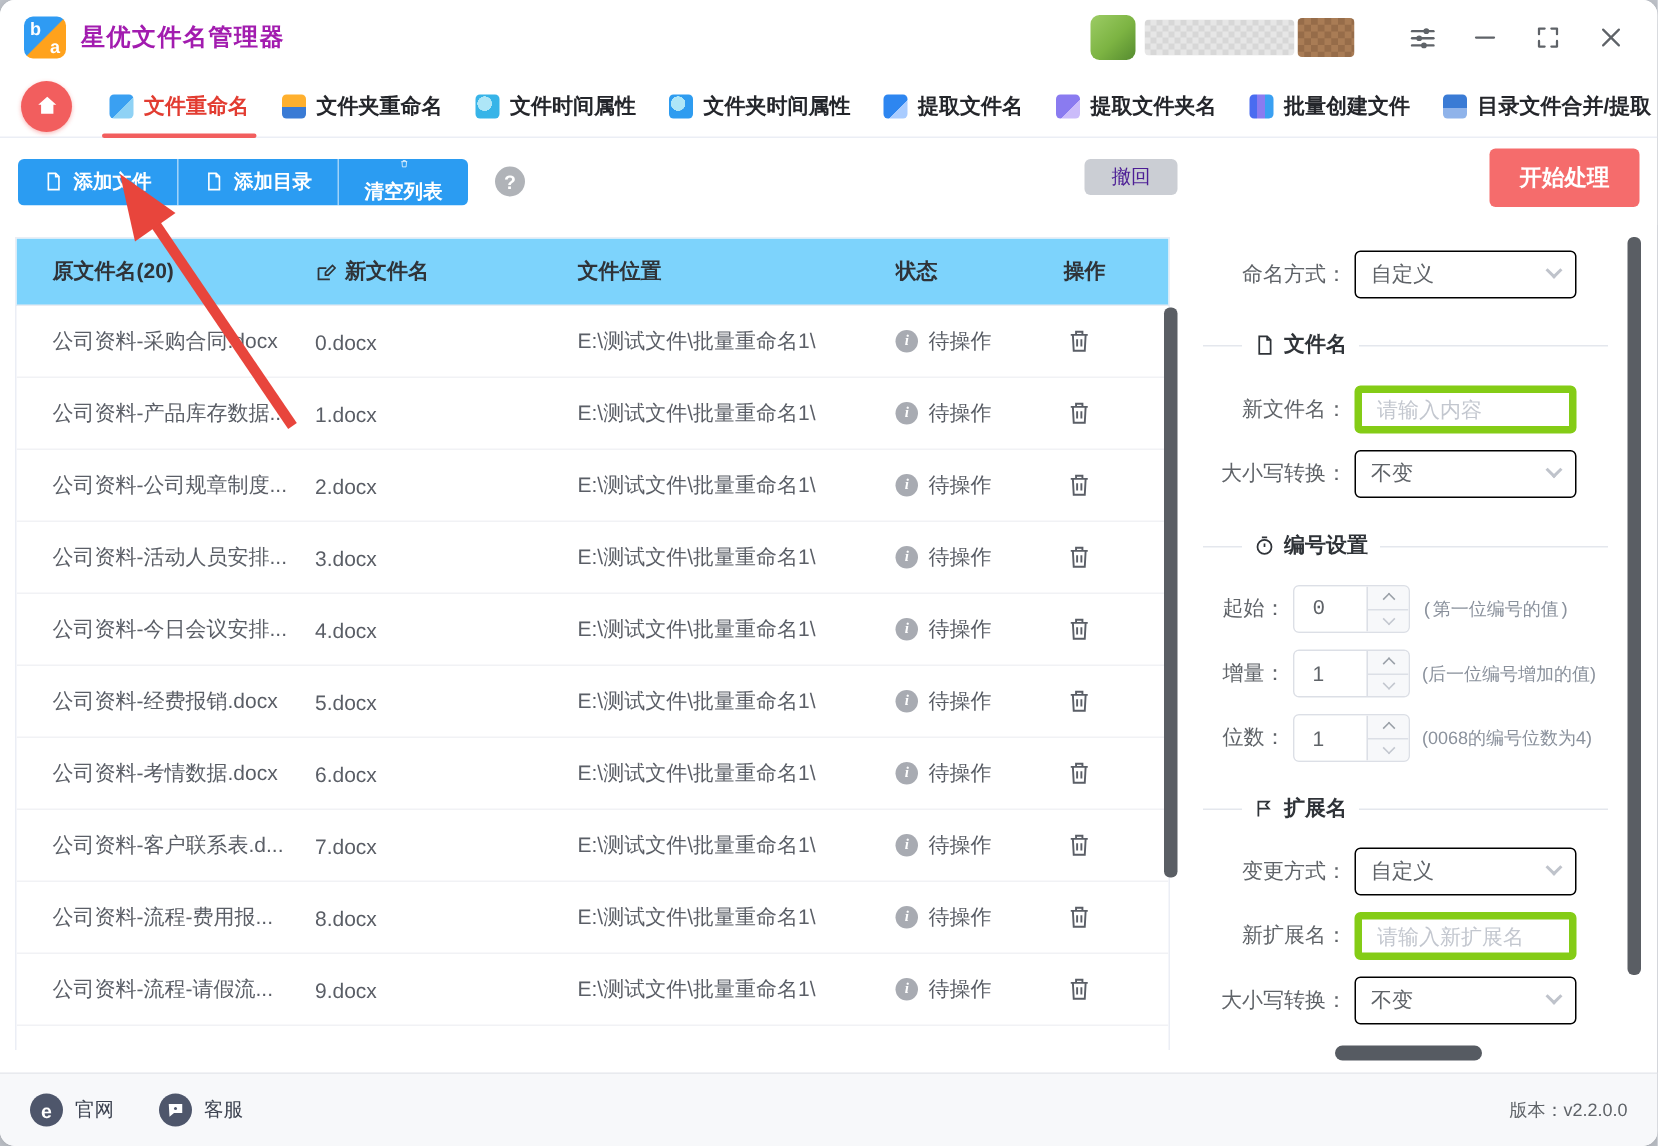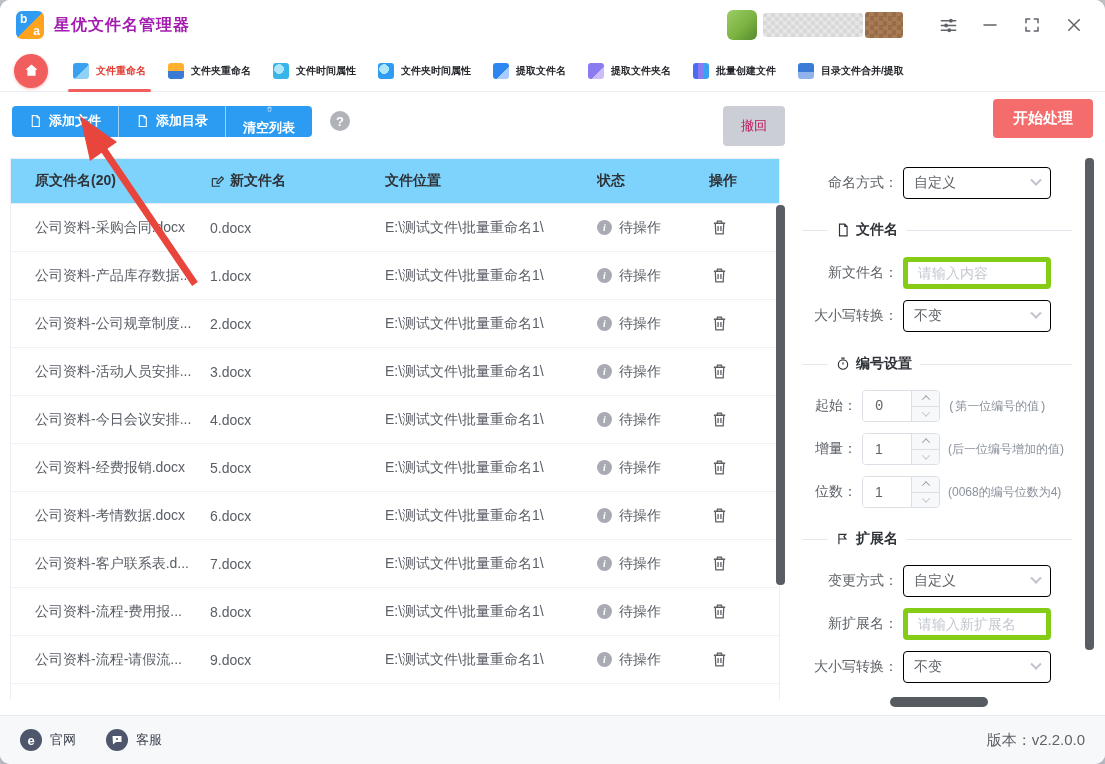--- a/index.html
+++ b/index.html
@@ -16,40 +16,40 @@
   .tb-spacer{flex:1;}
   .avatar{width:30px;height:30px;border-radius:6px;background:linear-gradient(135deg,#9ccc65 0%,#7cb342 55%,#558b2f 100%);margin-right:6px;}
   .mosaic{width:100px;height:24px;border-radius:3px;background:repeating-conic-gradient(#e6e6e6 0% 25%,#d7d7d7 0% 50%) 0 0/8px 8px;margin-right:2px;}
   .mosaic-brown{width:38px;height:26px;border-radius:3px;background:repeating-conic-gradient(#a97c55 0% 25%,#966c49 0% 50%) 0 0/9px 9px;margin-right:18px;}
   .wbtn{width:30px;height:30px;display:flex;align-items:center;justify-content:center;margin-left:12px;cursor:pointer;}
   .wbtn svg{display:block;}
 
   
   .tabbar{height:42px;display:flex;align-items:center;padding:0 14px;border-bottom:1px solid #ebeef5;background:#fff;}
   .homebtn{width:34px;height:34px;border-radius:50%;background:#f25e5e;display:flex;align-items:center;justify-content:center;margin-right:14px;cursor:pointer;flex:0 0 auto;box-shadow:0 1px 3px rgba(242,94,94,.45);}
-  .tab{position:relative;height:42px;display:flex;align-items:center;gap:7px;padding:0 11px;font-size:10px;font-weight:bold;color:#24262b;cursor:pointer;white-space:nowrap;}
+  .tab{position:relative;height:42px;display:flex;align-items:center;gap:7px;padding:0 11px;font-size:14px;font-weight:bold;color:#24262b;cursor:pointer;white-space:nowrap;}
   .tab.active{color:#e23c31;}
   .tab.active::after{content:"";position:absolute;left:6px;right:6px;bottom:0;height:3px;border-radius:2px;background:#f25e5e;}
   .ti{width:16px;height:16px;border-radius:3px;flex:0 0 auto;}
   .ti1{background:linear-gradient(135deg,#3aa0f2 55%,#8fd2f5 55%);}
   .ti2{background:linear-gradient(180deg,#ffb02e 52%,#3a7bd5 52%);}
   .ti3{background:radial-gradient(circle at 38% 38%,#aee6f7 0 34%,#37b4e8 35%);}
   .ti4{background:radial-gradient(circle at 38% 38%,#aee6f7 0 34%,#2e9cf0 35%);}
   .ti5{background:linear-gradient(135deg,#2e86f0 62%,#a9ccff 62%);}
   .ti6{background:linear-gradient(135deg,#8a7bf0 60%,#cbbcfa 60%);}
   .ti7{background:linear-gradient(90deg,#4a6cf0 33%,#8a7bf0 33% 66%,#3aa0f2 66%);}
   .ti8{background:linear-gradient(180deg,#3a7bd5 58%,#8fb3ea 58%);}
 
   
   .toolbar{position:relative;height:58px;display:flex;align-items:center;padding:0 12px;background:#fff;}
   .btngroup{display:flex;border-radius:4px;overflow:hidden;}
   .bbtn{display:flex;align-items:center;gap:7px;background:#2b9cf2;color:#fff;font-size:13px;font-weight:bold;height:31px;padding:0 17px;border:none;border-right:1px solid rgba(255,255,255,.55);cursor:pointer;font-family:inherit;}
   .bbtn:last-child{border-right:none;flex-direction:column;}
   .helpbtn{width:20px;height:20px;border-radius:50%;background:#b0b3b8;color:#fff;font-weight:bold;font-size:13px;display:flex;align-items:center;justify-content:center;margin-left:18px;cursor:pointer;}
-  .undobtn{position:absolute;left:723px;top:14px;width:62px;height:40px;background:#cbced4;color:#be185d;font-size:13px;border:none;border-radius:4px;cursor:default;font-family:inherit;}
+  .undobtn{position:absolute;left:723px;top:14px;width:62px;height:24px;background:#cbced4;color:#4c1d95;font-size:13px;border:none;border-radius:4px;cursor:default;font-family:inherit;}
   .startbtn{position:absolute;right:12px;top:7px;width:100px;height:39px;background:#f56c6c;color:#fff;font-size:15px;font-weight:bold;border:none;border-radius:4px;cursor:pointer;font-family:inherit;}
 
   
   .tablewrap{position:absolute;left:10px;top:158px;width:770px;height:542px;overflow:hidden;border:1px solid #ebeef5;border-bottom:none;background:#fff;}
   .thead,.trow{display:grid;grid-template-columns:175px 175px 212px 112px 1fr;align-items:center;padding-left:24px;}
   .thead{height:45px;background:#7dd3fc;font-size:14px;font-weight:bold;color:#2f3338;border-bottom:1px solid #e9ecf2;}
   .thcell{display:flex;align-items:center;gap:6px;}
   .trow{height:48px;border-bottom:1px solid #f1f2f5;font-size:14px;color:#5a5e66;}
   .cell{white-space:nowrap;overflow:hidden;text-overflow:ellipsis;padding-right:14px;}
   .statuscell{display:flex;align-items:center;gap:7px;}
@@ -80,21 +80,21 @@
   .dline.short{width:26px;}
   .dline.long{flex:1;}
   .dtitle{font-weight:bold;color:#2f3338;display:flex;align-items:center;gap:6px;}
   .vthumb-panel{position:absolute;left:1085px;top:158px;width:9px;height:492px;background:#5a5e64;border-radius:4px;}
   .hthumb-panel{position:absolute;left:890px;top:697px;width:98px;height:10px;background:#565b62;border-radius:5px;}
 
   
   .footer{position:absolute;left:0;right:0;bottom:0;height:49px;background:#f7f8fa;border-top:1px solid #e8eaee;display:flex;align-items:center;padding:0 20px;gap:30px;}
   .flink{display:flex;align-items:center;gap:8px;font-size:13px;color:#3c4250;cursor:pointer;}
   .fic{width:22px;height:22px;border-radius:50%;background:#4e566b;color:#fff;display:flex;align-items:center;justify-content:center;font-size:13px;font-weight:bold;}
-  .version{margin-left:auto;font-size:15px;color:#5f6368;}
+  .version{margin-left:auto;font-size:12px;color:#5f6368;}
 
   .arrowsvg{position:absolute;left:0;top:0;pointer-events:none;z-index:60;}
 </style>
 </head>
 <body>
 
 <div class="win">
 
   <div class="titlebar">
     <div class="logo">

